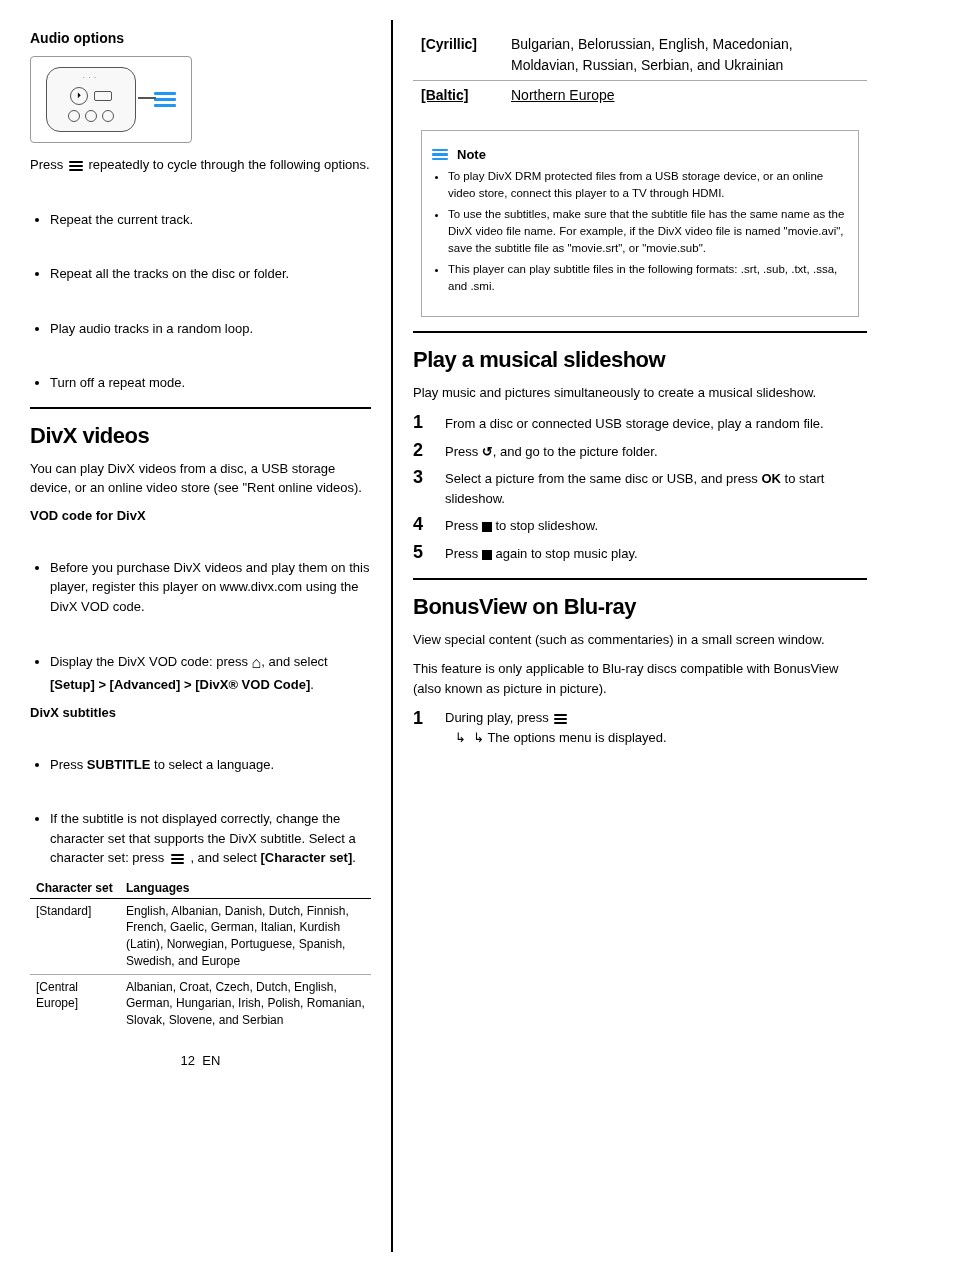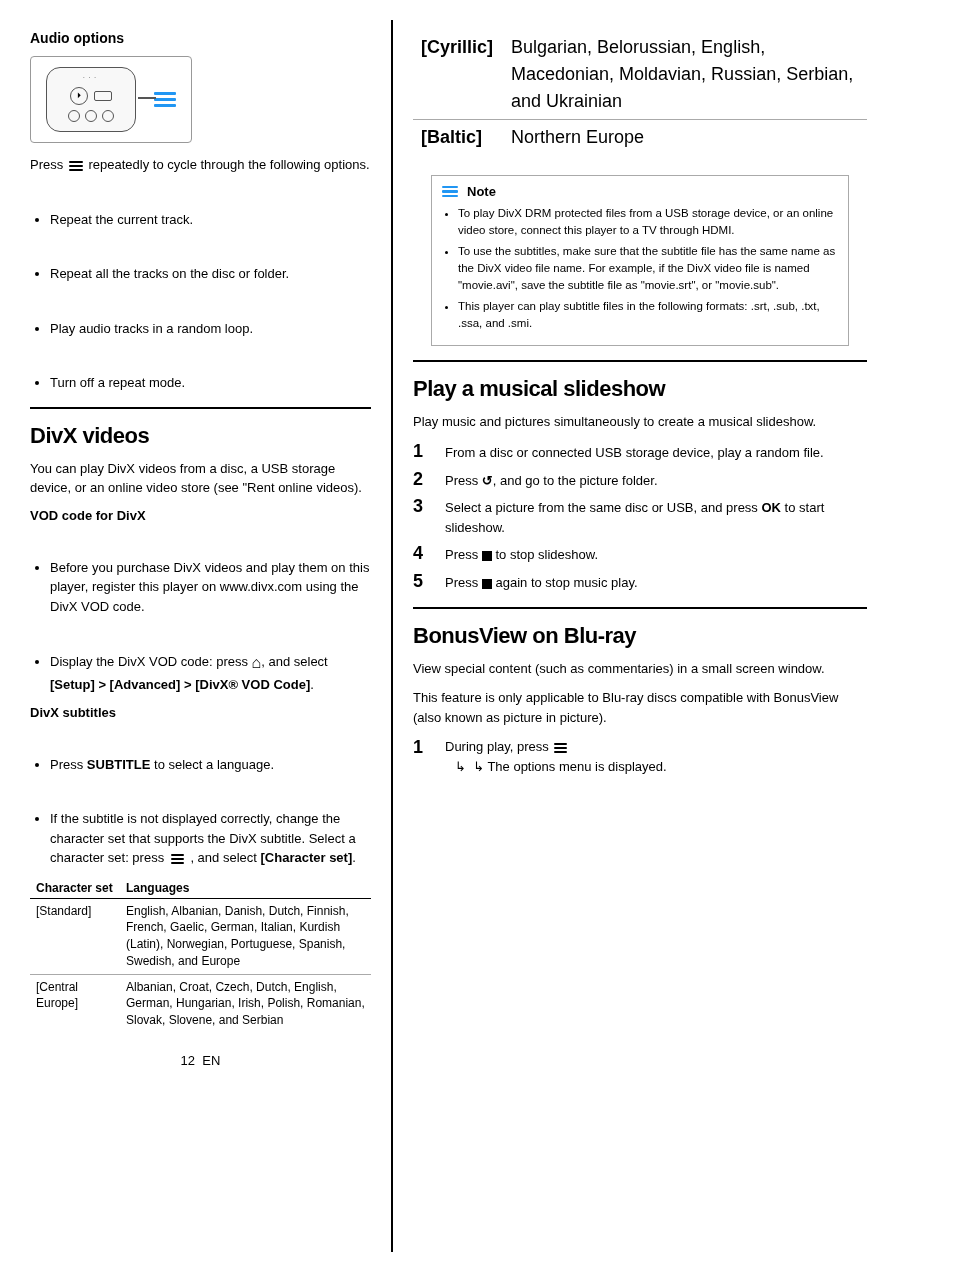--- a/index.html
+++ b/index.html
@@ -115,42 +115,43 @@
     }
     .char-table .col-char {
       width: 90px;
       font-weight: normal;
     }
 
     
     .cyrillic-table {
       width: 100%;
       border-collapse: collapse;
-      font-size: 18px;
+      font-size: 14px;
       margin-bottom: 20px;
     }
     .cyrillic-table td {
       padding: 4px 8px;
       vertical-align: top;
       line-height: 1.5;
       border-bottom: 1px solid #aaa;
     }
     .cyrillic-table tr:last-child td {
       border-bottom: none;
+      text-decoration: underline;
     }
     .cyrillic-table .col-left {
       font-weight: bold;
       width: 90px;
     }
 
     
     .note-box {
       border: 1px solid #aaa;
-      padding: 8px 10px;
-      margin: 10px 18px;
+      padding: 16px 10px;
+      margin: 10px 8px;
       font-size: 11.5px;
     }
     .note-header {
       display: flex;
       align-items: center;
       gap: 6px;
       font-size: 13px;
       font-weight: bold;
       margin-bottom: 6px;
     }

